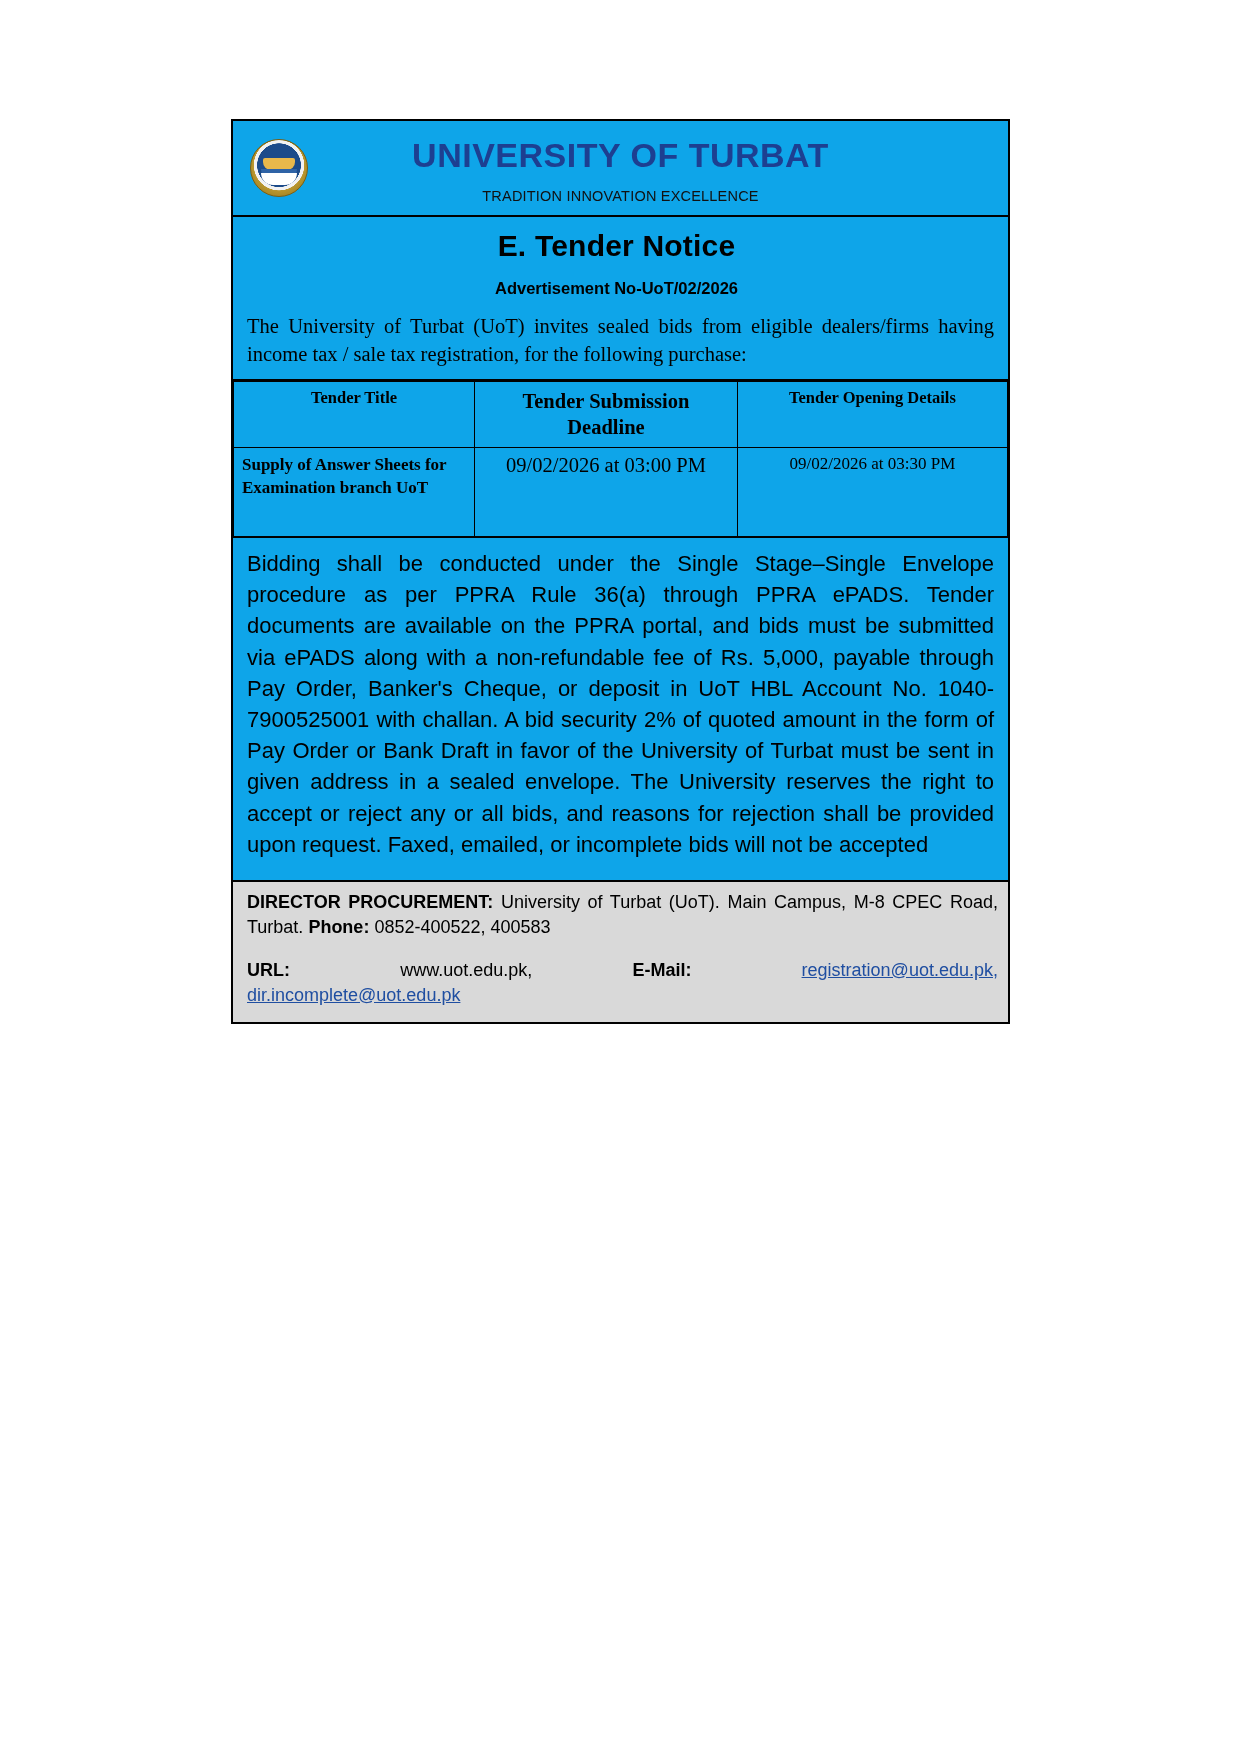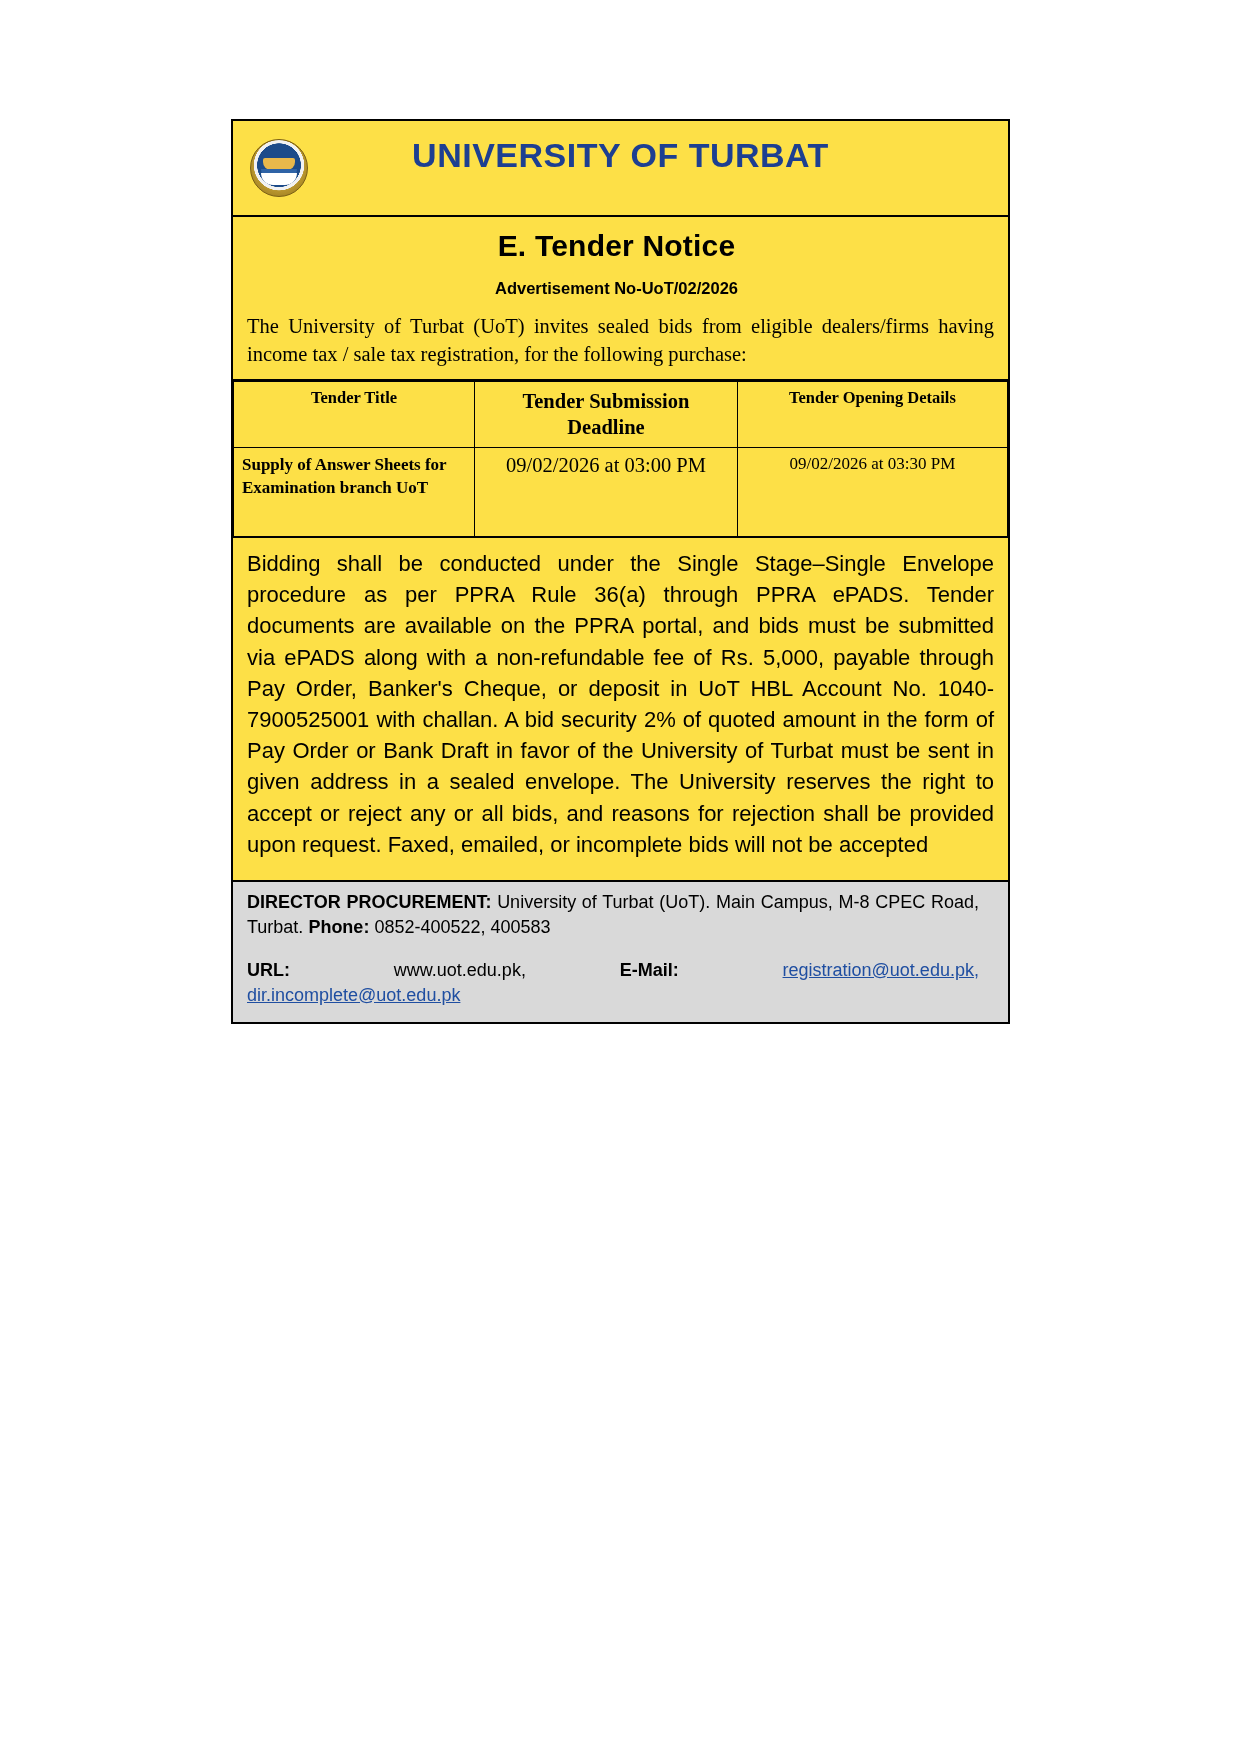--- a/index.html
+++ b/index.html
@@ -21,21 +21,21 @@
     height: 1755px;
     background: #ffffff;
   }
   .notice {
     position: absolute;
     left: 231px;
     top: 119px;
     width: 779px;
     border: 2px solid #000;
     box-sizing: border-box;
-    background: #fde047;
+    background: #0ea5e9;
   }
 
   
   .header {
     display: flex;
     align-items: flex-start;
     border-bottom: 2px solid #000;
     padding: 10px 0 6px 0;
     position: relative;
     min-height: 96px;
@@ -164,21 +164,21 @@
     line-height: 1.42;
     text-align: justify;
     padding: 10px 14px 20px 14px;
     border-top: 1px solid #000;
     border-bottom: 2px solid #000;
   }
 
   
   .footer {
     background: #d9d9d9;
-    padding: 8px 29px 14px 14px;
+    padding: 8px 10px 14px 14px;
     font-size: 18px;
     line-height: 1.38;
   }
   .footer .line1 { text-align: justify; }
   .footer b { font-weight: bold; }
   .contact {
     margin-top: 18px;
     display: block;
     text-align: justify;
   }
@@ -196,20 +196,21 @@
 
 <div class="page">
   <div class="notice">
 
     <div class="header">
       <div class="logo-wrap">
         <div class="logo"></div>
       </div>
       <div class="header-text">
         <div class="uni-name">UNIVERSITY OF TURBAT</div>
+        <div class="tagline">TRADITION INNOVATION EXCELLENCE</div>
       </div>
     </div>
 
     <div class="title-block">
       <div class="doc-title">E. Tender Notice</div>
       <div class="adv-no">Advertisement No-UoT/02/2026</div>
     </div>
 
     <div class="intro">The University of Turbat (UoT) invites sealed bids from eligible dealers/firms having income tax / sale tax registration, for the following purchase:</div>
 

